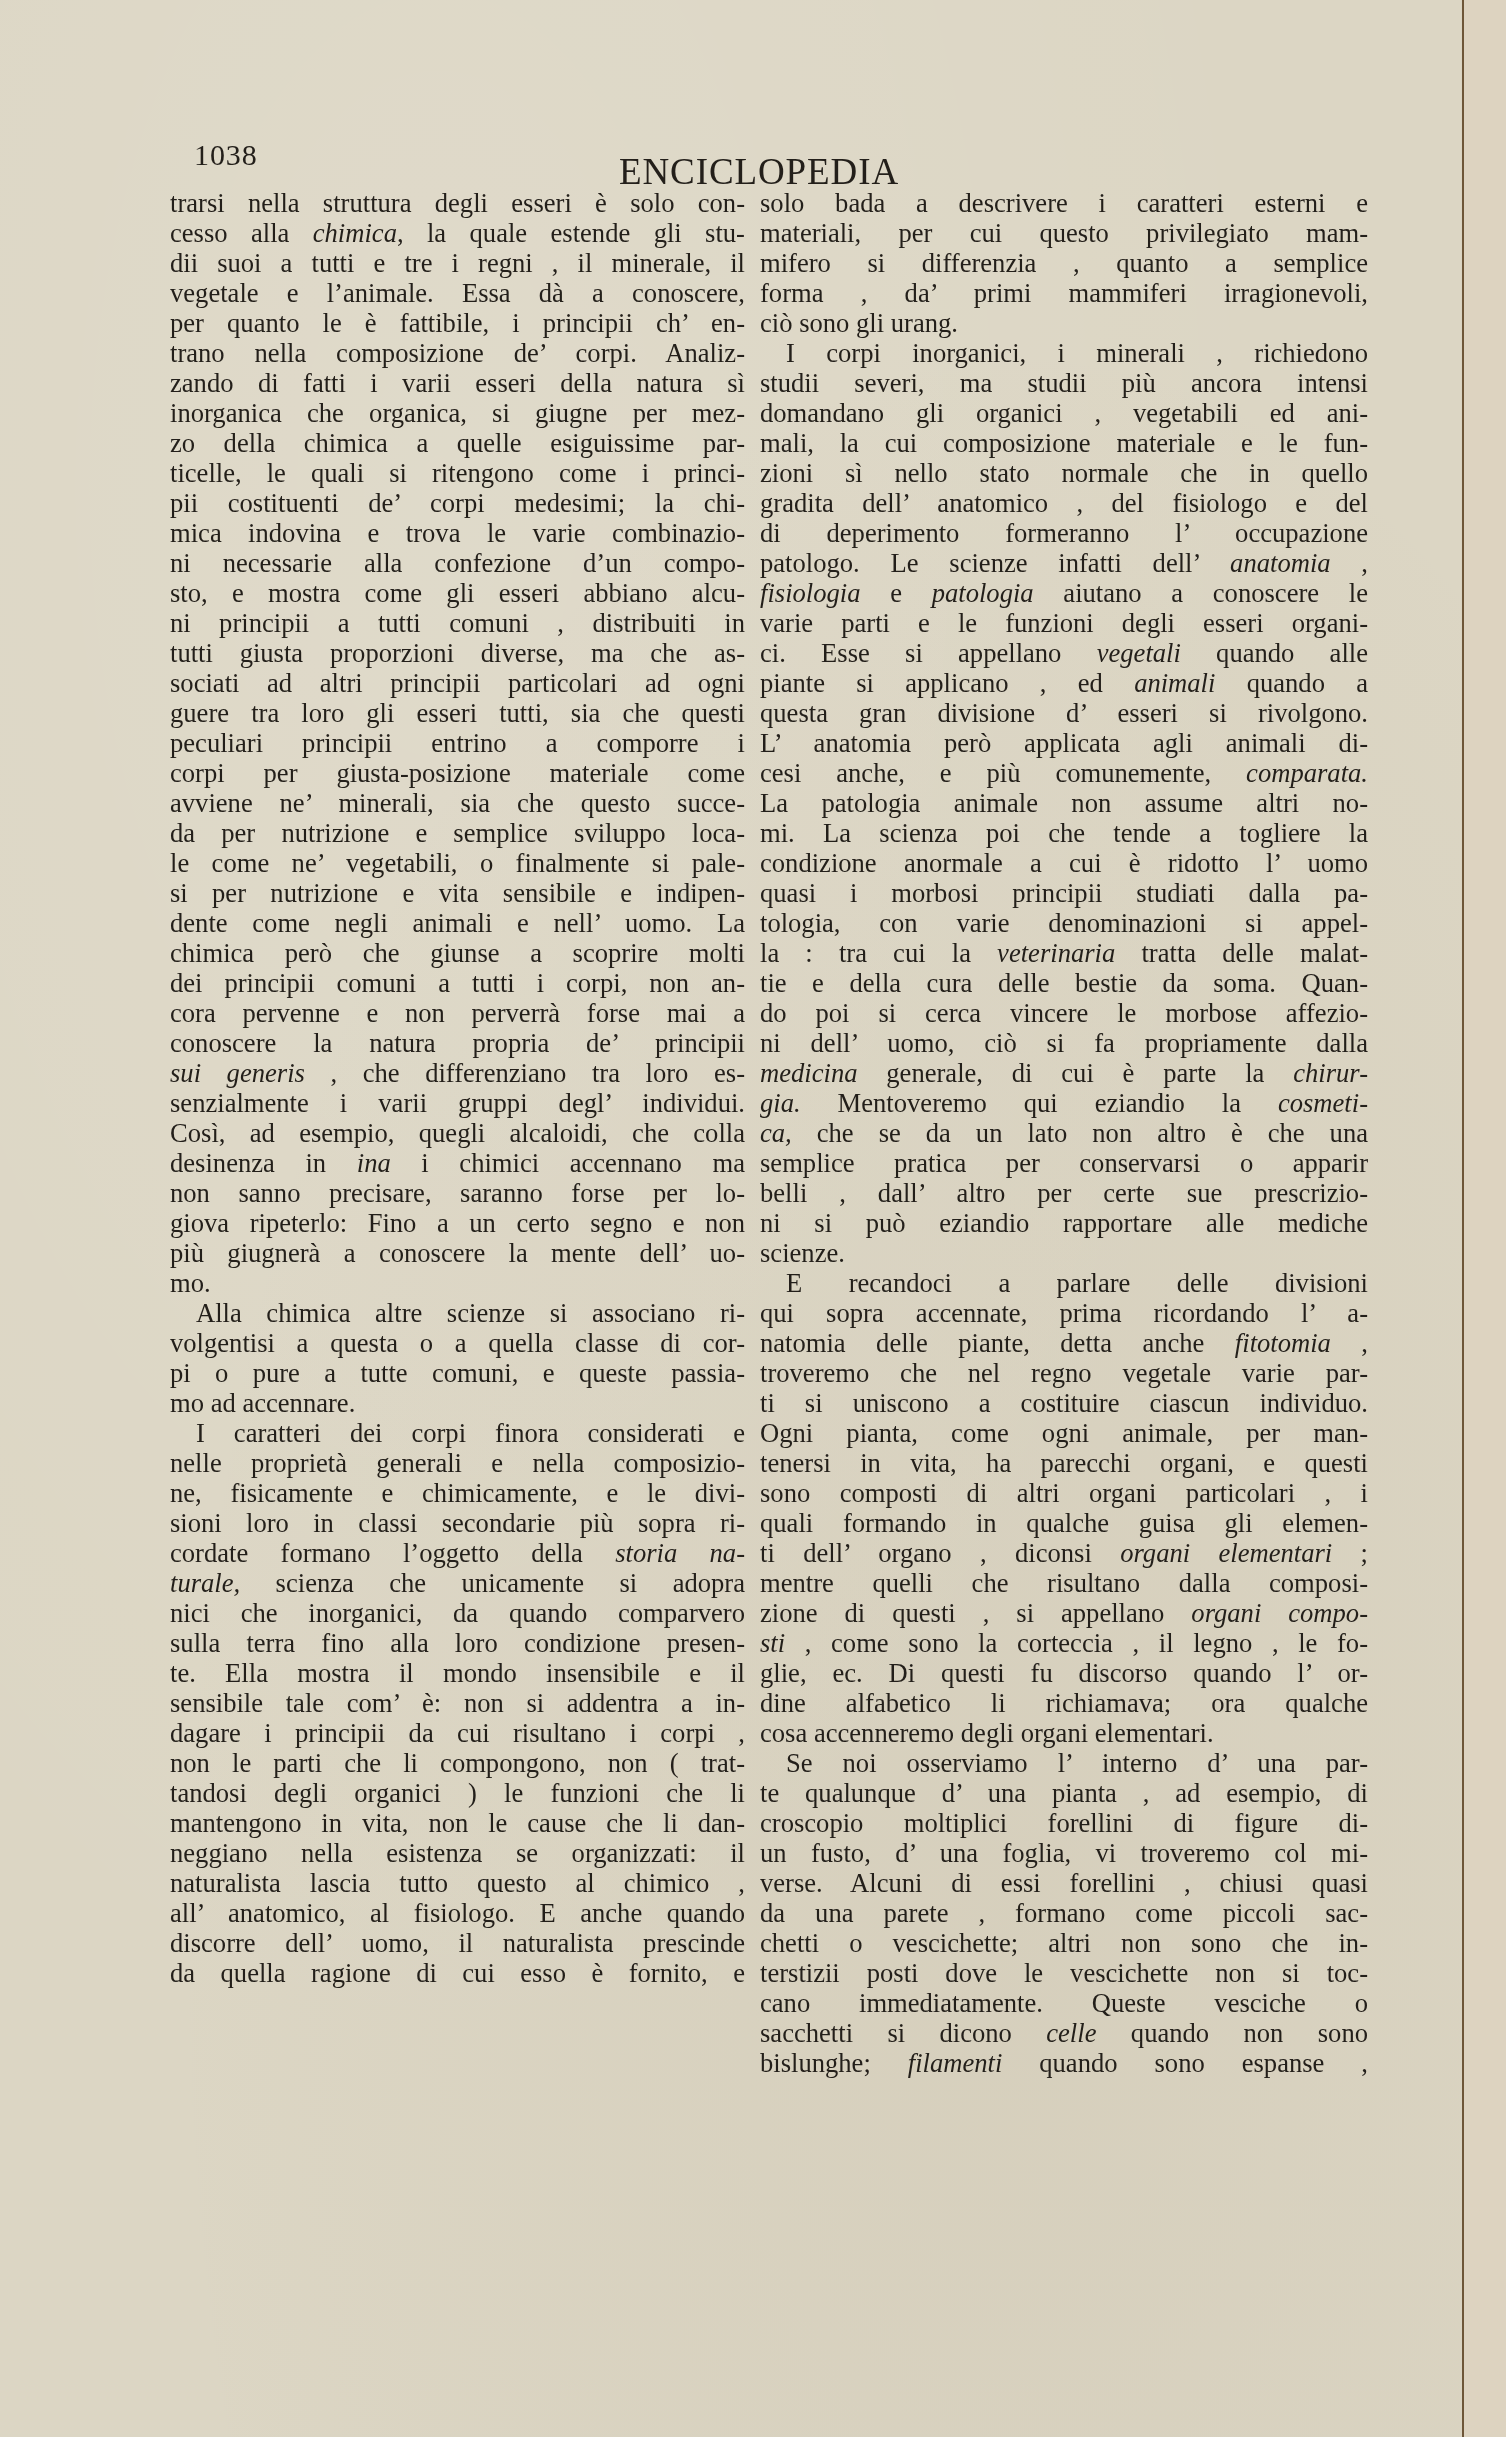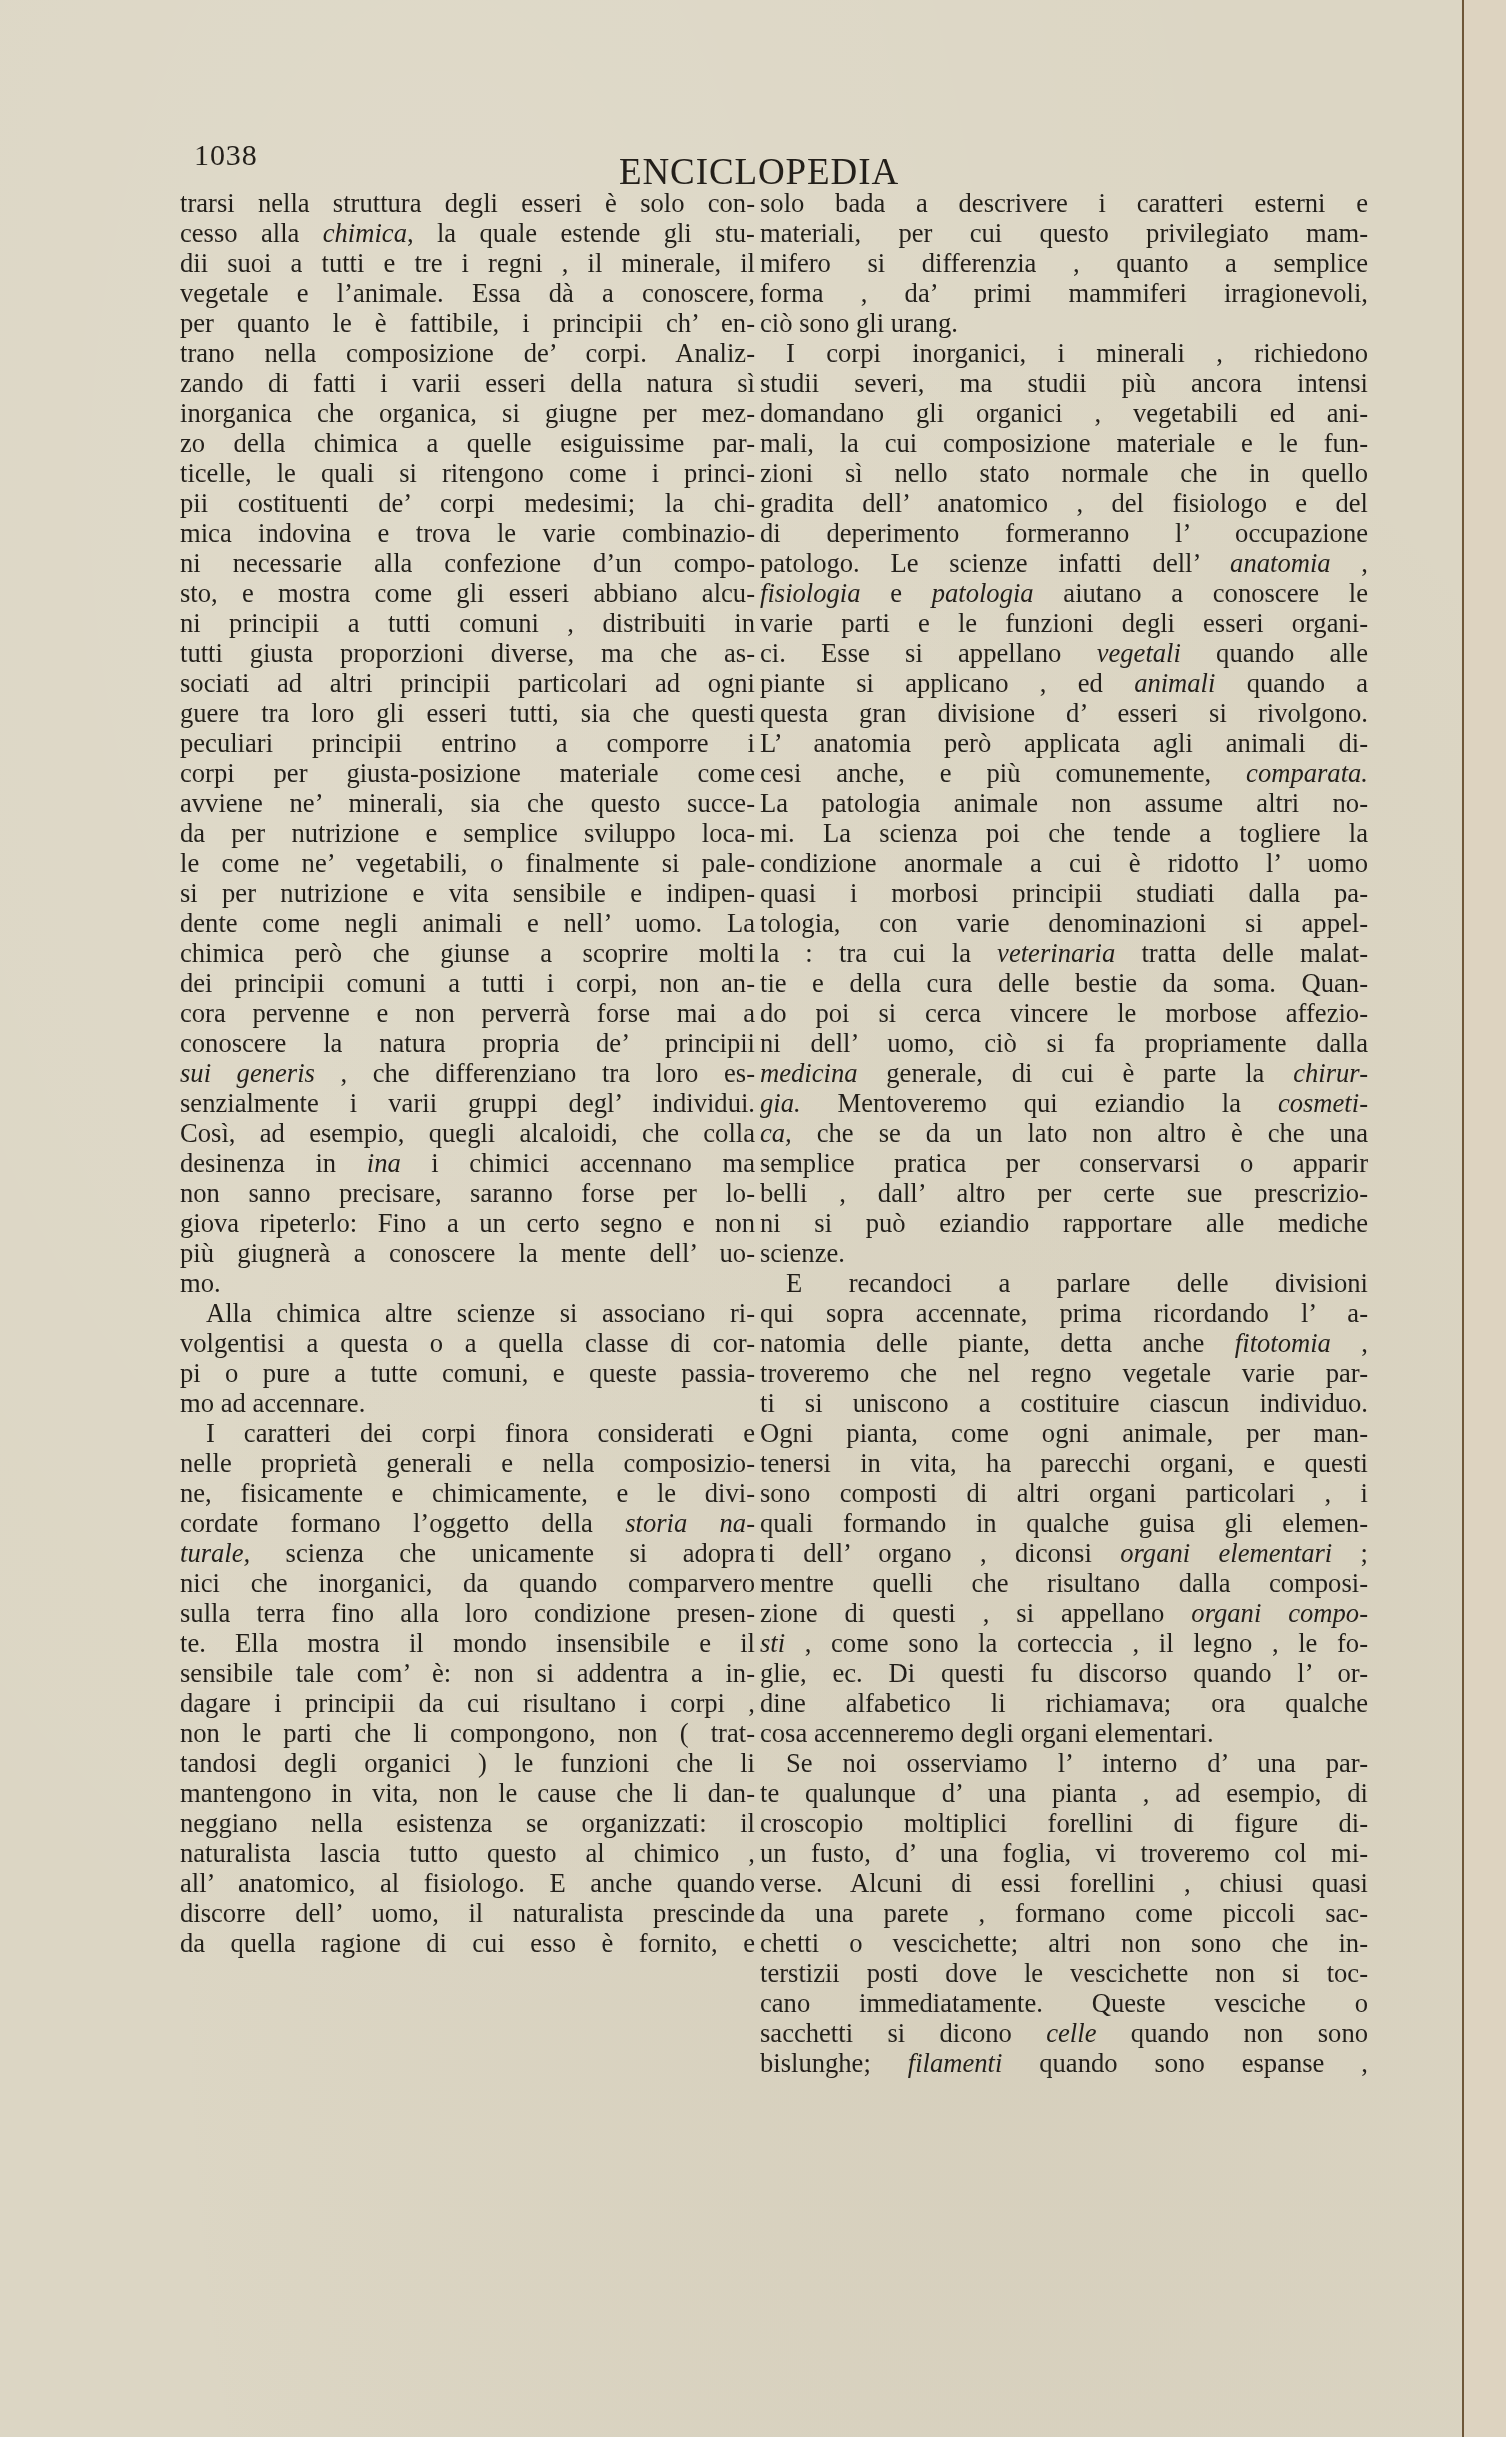--- a/index.html
+++ b/index.html
@@ -34,21 +34,21 @@
   }
   .running-head {
     position: absolute; left: 441px; top: 12px;
     font-size: 37px; letter-spacing: 0.9px;
   }
   .column {
     position: absolute; top: 188px;
     font-size: 26.6px; line-height: 30px;
     text-align: justify;
   }
-  .col-left { left: 180px; width: 575px; }
+  .col-left { left: 170px; width: 575px; }
   .col-right { left: 760px; width: 608px; }
   .line {
     display: block; height: 30px; white-space: nowrap;
     text-align: justify; text-align-last: justify;
   }
   .line.last { text-align-last: left; }
   .line.indent { padding-left: 26px; }
   i, em { font-style: italic; }
 </style>
 </head>
@@ -97,20 +97,21 @@
       <span class="line">giova ripeterlo: Fino a un certo segno e non</span>
       <span class="line">più giugnerà a conoscere la mente dell’ uo-</span>
       <span class="line last">mo.</span>
       <span class="line indent">Alla chimica altre scienze si associano ri-</span>
       <span class="line">volgentisi a questa o a quella classe di cor-</span>
       <span class="line">pi o pure a tutte comuni, e queste passia-</span>
       <span class="line last">mo ad accennare.</span>
       <span class="line indent">I caratteri dei corpi finora considerati e</span>
       <span class="line">nelle proprietà generali e nella composizio-</span>
       <span class="line">ne, fisicamente e chimicamente, e le divi-</span>
+      <span class="line">sioni loro in classi secondarie più sopra ri-</span>
       <span class="line">cordate formano l’oggetto della <i>storia na-</i></span>
       <span class="line"><i>turale,</i> scienza che unicamente si adopra</span>
       <span class="line">nici che inorganici, da quando comparvero</span>
       <span class="line">sulla terra fino alla loro condizione presen-</span>
       <span class="line">te. Ella mostra il mondo insensibile e il</span>
       <span class="line">sensibile tale com’ è: non si addentra a in-</span>
       <span class="line">dagare i principii da cui risultano i corpi ,</span>
       <span class="line">non le parti che li compongono, non ( trat-</span>
       <span class="line">tandosi degli organici ) le funzioni che li</span>
       <span class="line">mantengono in vita, non le cause che li dan-</span>

